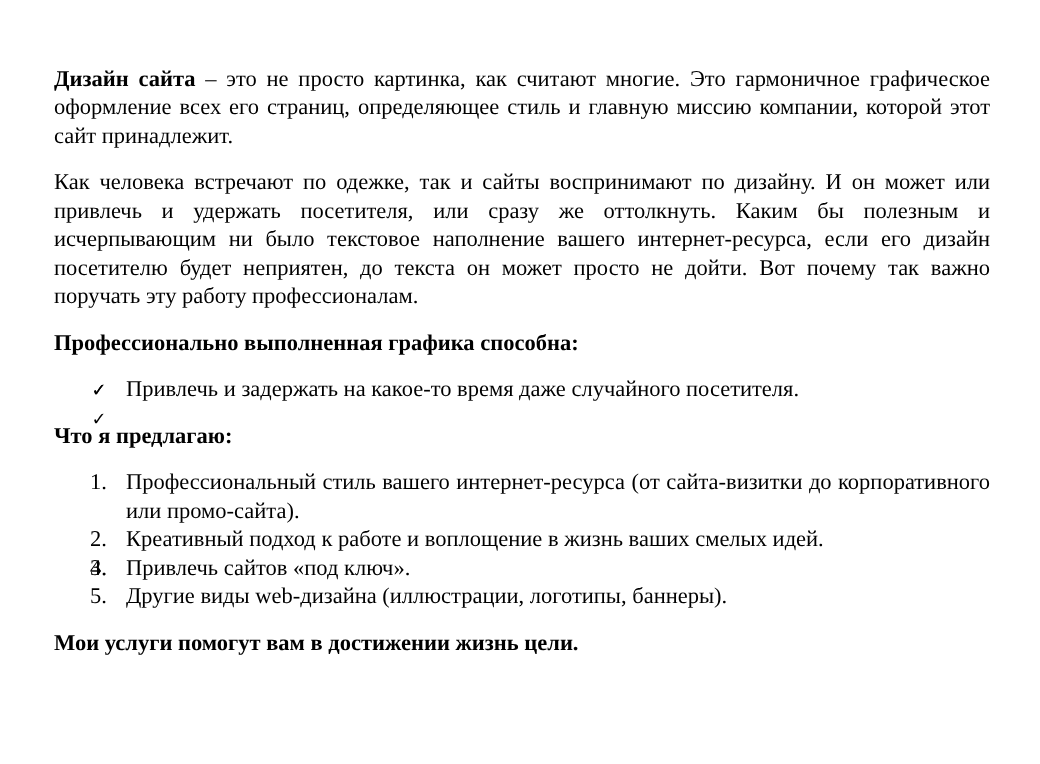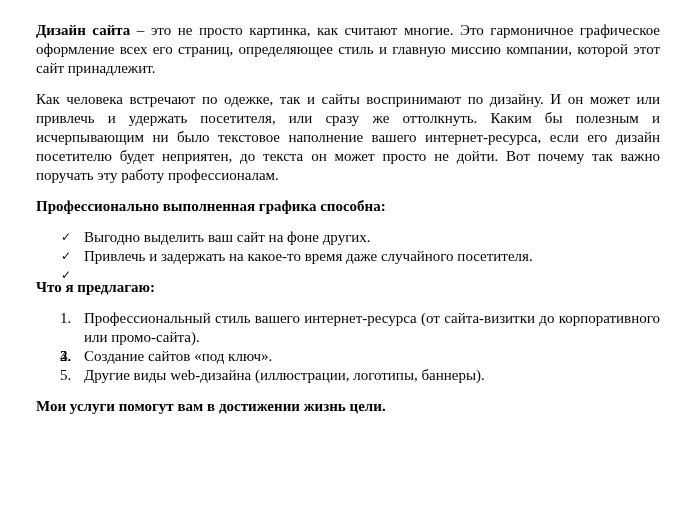--- a/index.html
+++ b/index.html
@@ -12,21 +12,21 @@
       height: 509px;
       overflow: hidden;
       position: relative;
       font-family: "Liberation Serif", "DejaVu Serif", serif;
       font-size: 15px;
       color: #000000;
     }
     .page {
       position: absolute;
       left: 36px;
-      top: 21px;
+      top: 44px;
       width: 624px;
       line-height: 19px;
     }
     p {
       margin: 0 0 12px 0;
       text-align: justify;
     }
     .bold { font-weight: bold; }
     ul.checks, ol.nums {
       list-style: none;
@@ -59,47 +59,47 @@
 
   <p><span class="bold">Дизайн сайта</span><span> – это не просто картинка, как считают многие. Это гармоничное графическое оформление всех его страниц, определяющее стиль и главную миссию компании, которой этот сайт принадлежит.</span></p>
 
   <p>Как человека встречают по одежке, так и сайты воспринимают по дизайну. И он может или привлечь и удержать посетителя, или сразу же оттолкнуть. Каким бы полезным и исчерпывающим ни было текстовое наполнение вашего интернет-ресурса, если его дизайн посетителю будет неприятен, до текста он может просто не дойти. Вот почему так важно поручать эту работу профессионалам.</p>
 
   <p class="bold heading">Профессионально выполненная графика способна:</p>
 
   <ul class="checks">
     <li>
       <span class="marker">✓</span>
-      <span>Выгодно выделить ваш сайт на фоне других.</span>
     </li>
     <li>
       <span class="marker">✓</span>
       <span>Привлечь и задержать на какое-то время даже случайного посетителя.</span>
     </li>
     <li>
       <span class="marker">✓</span>
     </li>
   </ul>
 
   <p class="bold heading">Что я предлагаю:</p>
 
   <ol class="nums">
     <li>
       <span class="marker">1.</span>
       <span>Профессиональный стиль вашего интернет-ресурса (от сайта-визитки до корпоративного или промо-сайта).</span>
     </li>
     <li>
       <span class="marker">2.</span>
+      <span>Креативный подход к работе и воплощение в жизнь ваших смелых идей.</span>
     </li>
     <li>
       <span class="marker">3.</span>
     </li>
     <li>
       <span class="marker">4.</span>
-      <span>Создание сайтов «под ключ».</span>
+      <span>Привлечь сайтов «под ключ».</span>
     </li>
     <li>
       <span class="marker">5.</span>
       <span>Другие виды web-дизайна (иллюстрации, логотипы, баннеры).</span>
     </li>
   </ol>
 
   <p class="bold">Мои услуги помогут вам в достижении жизнь цели.</p>
 
 </div>

